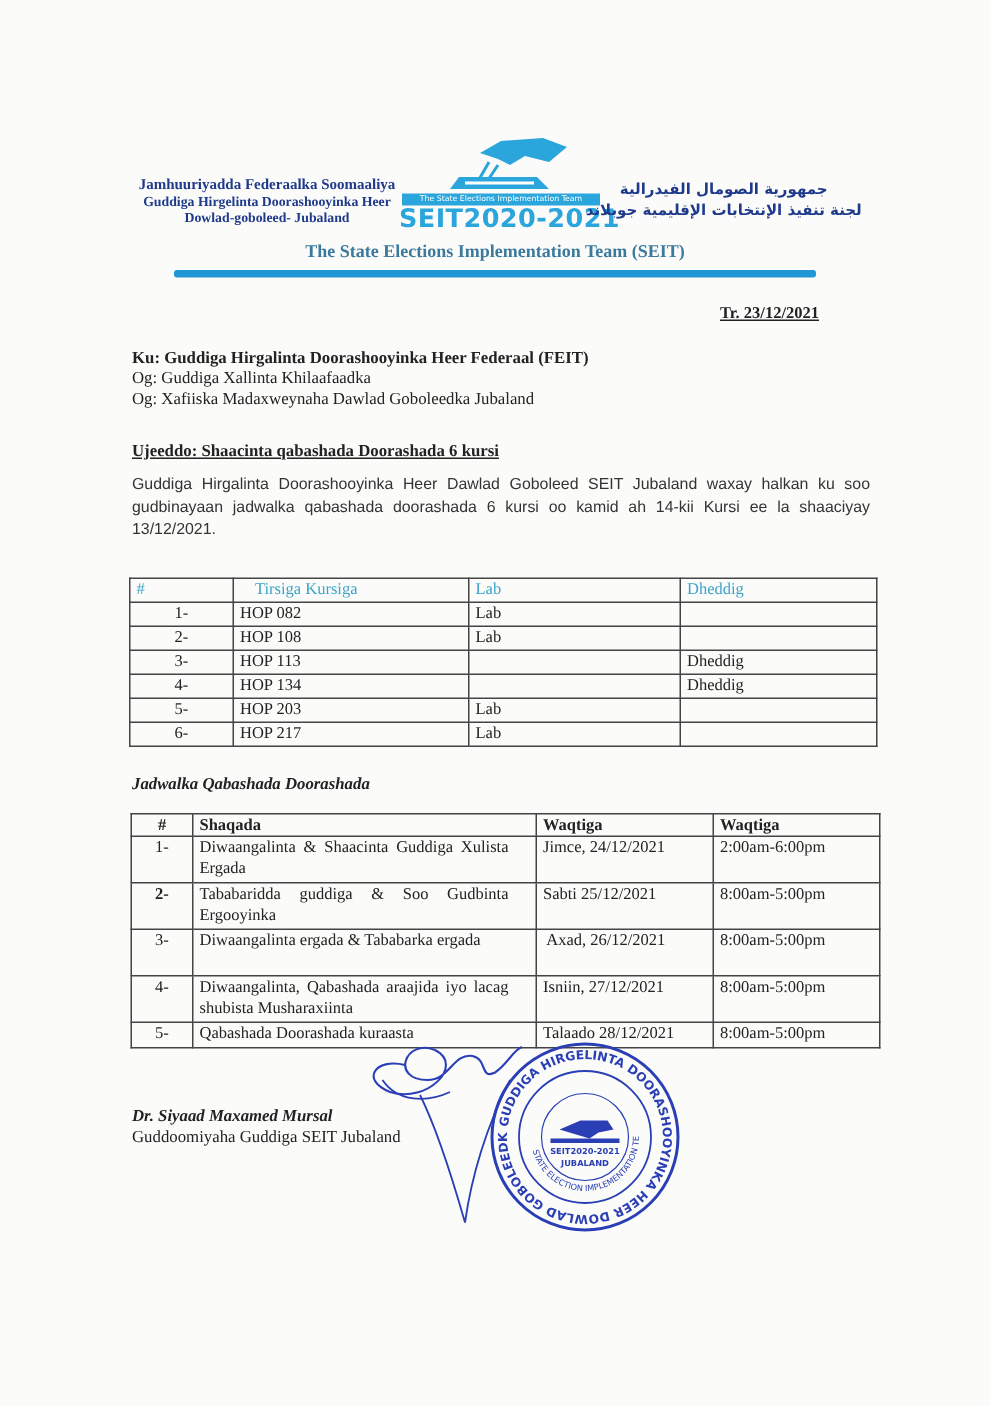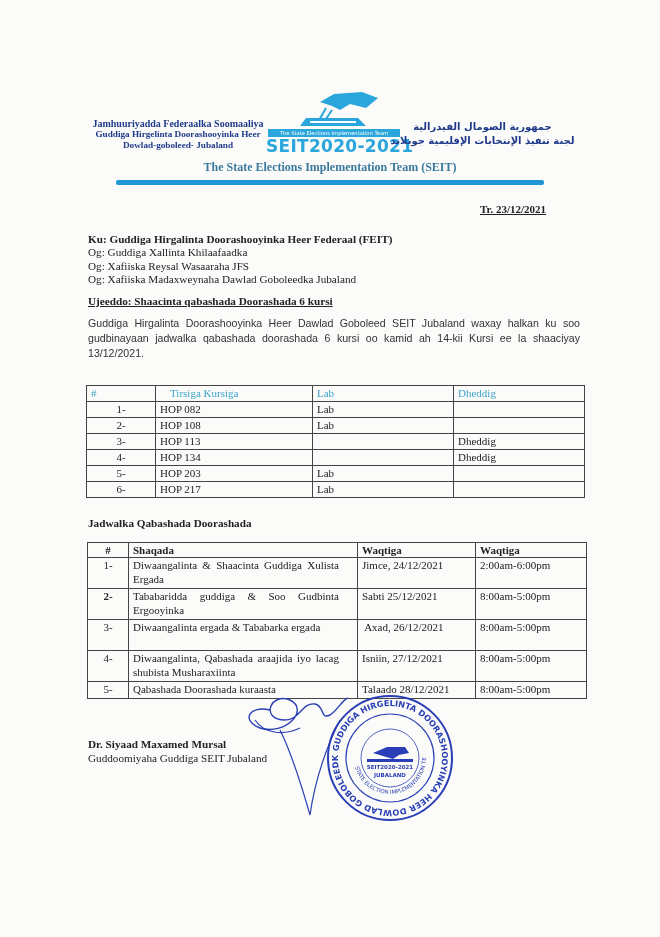--- a/index.html
+++ b/index.html
@@ -40,31 +40,31 @@
   }
   table { border-collapse: collapse; position: absolute; }
   td, th { border: 1px solid #444; padding: 0 0 0 4px; font-weight: normal; text-align: left; vertical-align: top; }
   .t1 { left: 86px; top: 385px; width: 499px; font-size: 11px; }
   .t1 td, .t1 th { height: 15px; line-height: 15px; }
   .t1 th { color: #3ba3c9; }
   .t1 .c-num { width: 64px; text-align: center; padding-left: 0; }
   .t1 .c-seat { width: 142px; }
   .t1 .c-lab { width: 136px; }
   .t1 th.c-num { text-align: left; padding-left: 4px; }
-  .sched-title { left: 88px; top: 517px; font-weight: bold; font-size: 11.2px; }
+  .sched-title { left: 88px; top: 517px; font-weight: bold; font-size: 11.2px; font-style: italic; }
   .t2 { left: 87px; top: 542px; width: 500px; font-size: 11px; }
   .t2 th { font-weight: bold; height: 14px; line-height: 14px; }
   .t2 td { line-height: 13.5px; padding-top: 1px; padding-bottom: 1px; }
   .t2 .c-num { width: 40px; text-align: center; padding-left: 0; }
   .t2 td.task { text-align: justify; width: 206px; padding-right: 18px; }
   .t2 .c-day { width: 113px; }
   .t2 .bold-num { font-weight: bold; }
   .t2 tr.tall td { height: 28px; }
   .signer { left: 88px; top: 737px; font-size: 11.2px; line-height: 14px; }
-  .signer .name { font-weight: bold; }
+  .signer .name { font-weight: bold; font-style: italic; }
   .sig { left: 230px; top: 690px; width: 120px; height: 130px; }
   .stamp { left: 325px; top: 693px; width: 130px; height: 130px; }
 </style>
 </head>
 <body>
 
 <div class="abs hdr-left">
   <div style="font-size:10px;">Jamhuuriyadda Federaalka Soomaaliya</div>
   <div>Guddiga Hirgelinta Doorashooyinka Heer</div>
   <div>Dowlad-goboleed- Jubaland</div>
@@ -87,21 +87,20 @@
 </div>
 
 <div class="abs subtitle">The State Elections Implementation Team (SEIT)</div>
 <div class="abs blue-rule"></div>
 
 <div class="abs date">Tr. 23/12/2021</div>
 
 <div class="abs addr">
   <div class="ku">Ku: Guddiga Hirgalinta Doorashooyinka Heer Federaal (FEIT)</div>
   <div>Og: Guddiga Xallinta Khilaafaadka</div>
-  <div>Og: Xafiiska Reysal Wasaaraha JFS</div>
   <div>Og: Xafiiska Madaxweynaha Dawlad Goboleedka Jubaland</div>
 </div>
 
 <div class="abs subject">Ujeeddo: Shaacinta qabashada Doorashada 6 kursi</div>
 <div class="abs para">Guddiga Hirgalinta Doorashooyinka Heer Dawlad Goboleed SEIT Jubaland  waxay halkan ku soo gudbinayaan jadwalka qabashada doorashada 6 kursi oo kamid ah 14-kii Kursi ee la shaaciyay 13/12/2021.</div>
 
 <table class="t1">
   <tbody>
       <tr>
     <th class="c-num">#</th>

